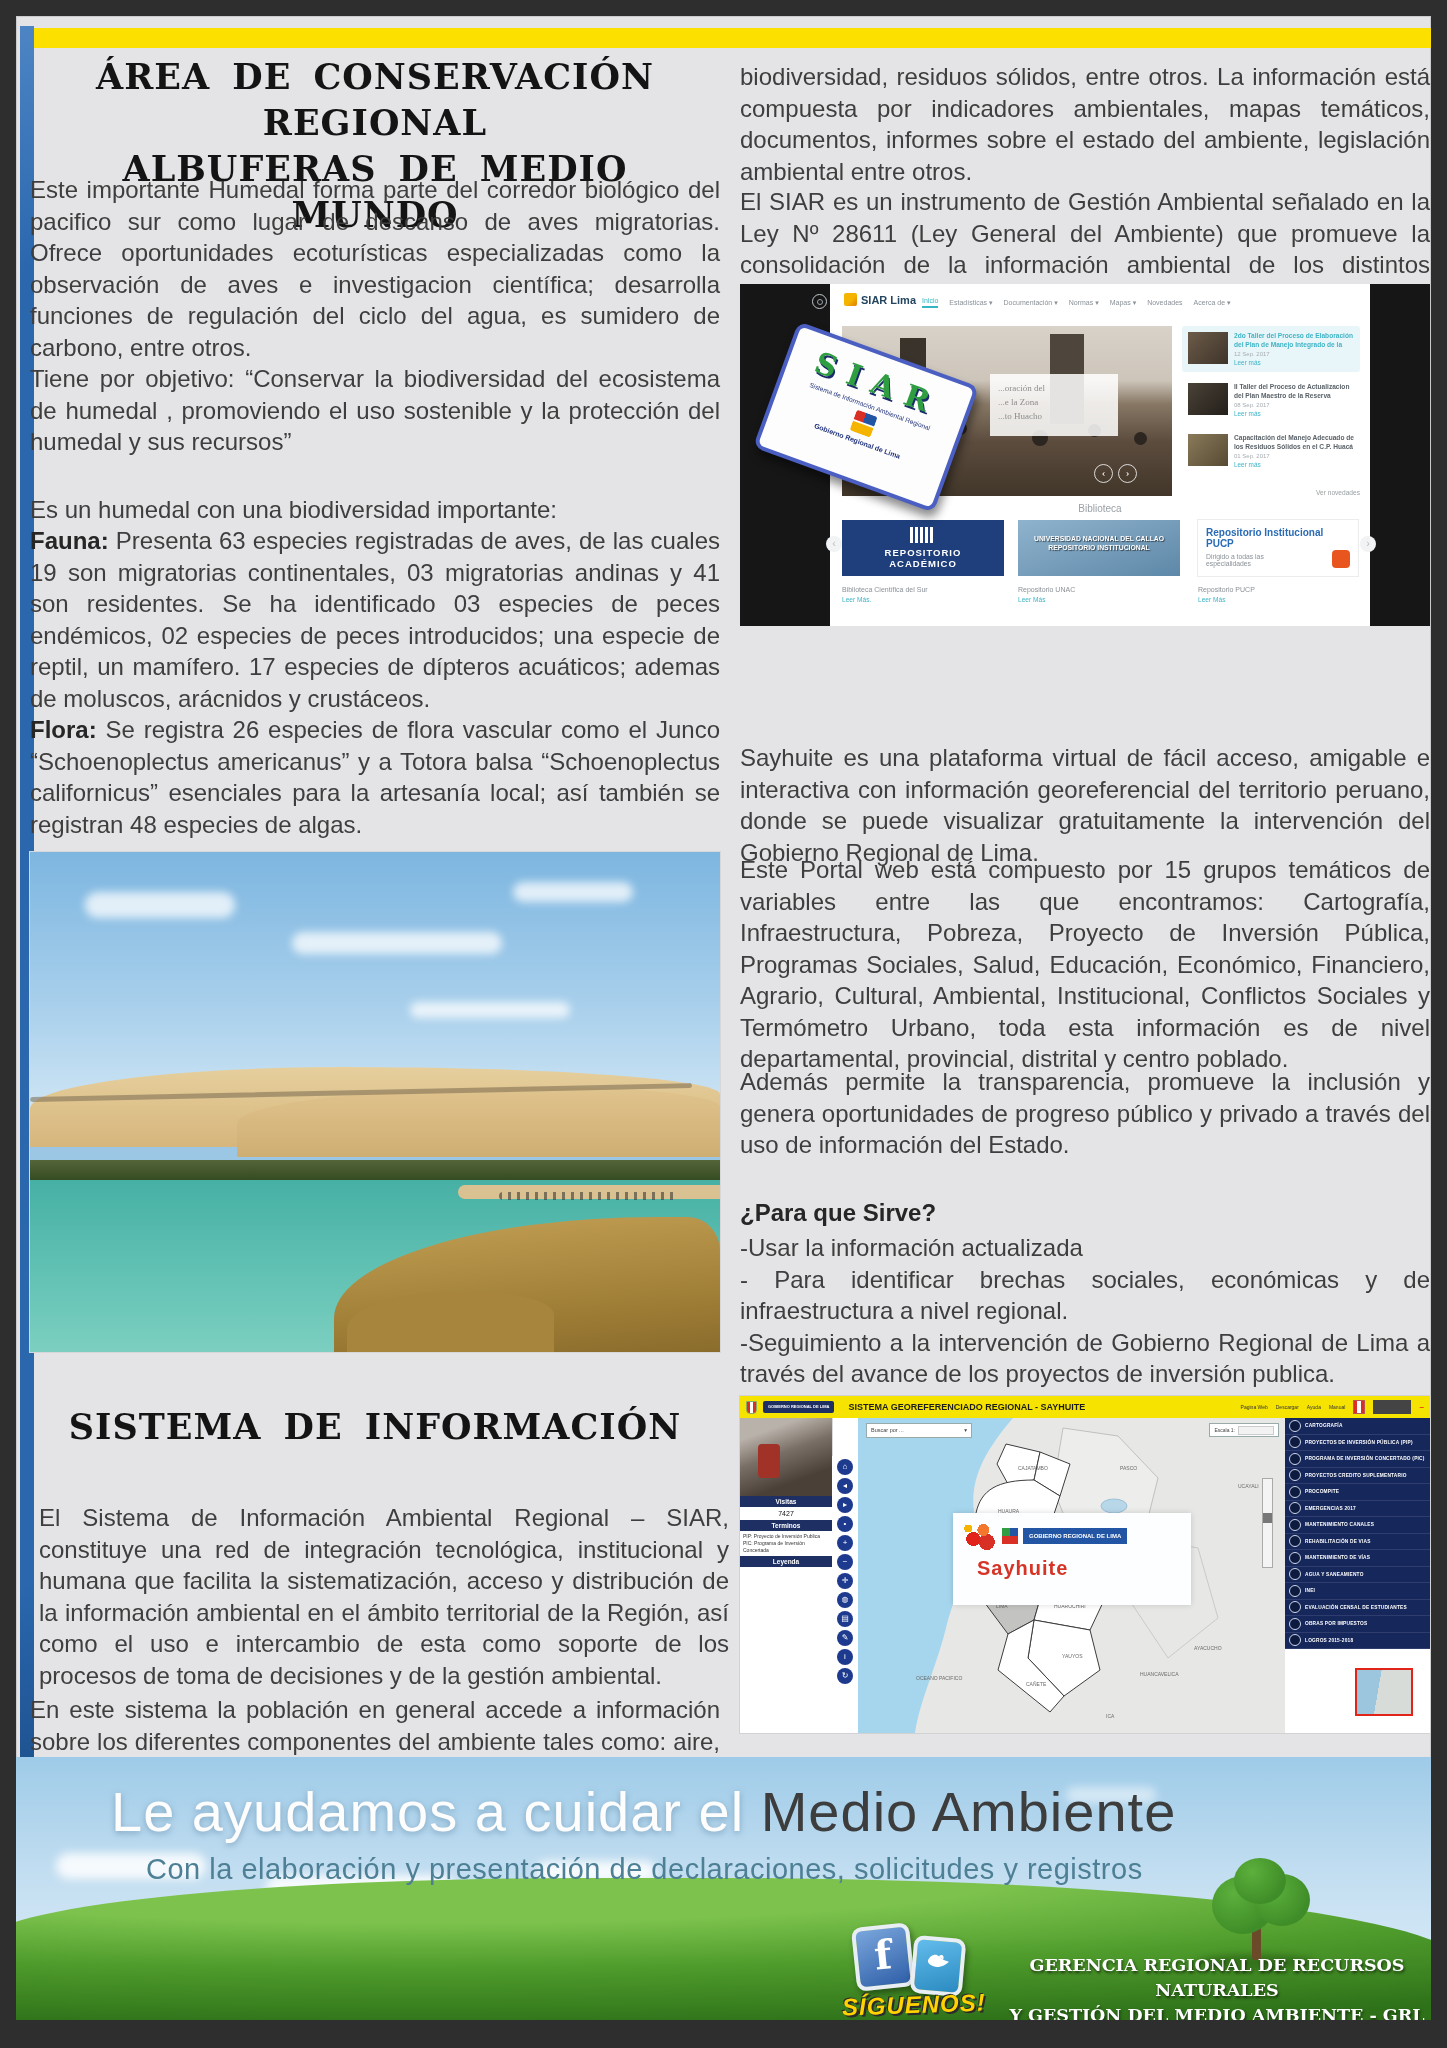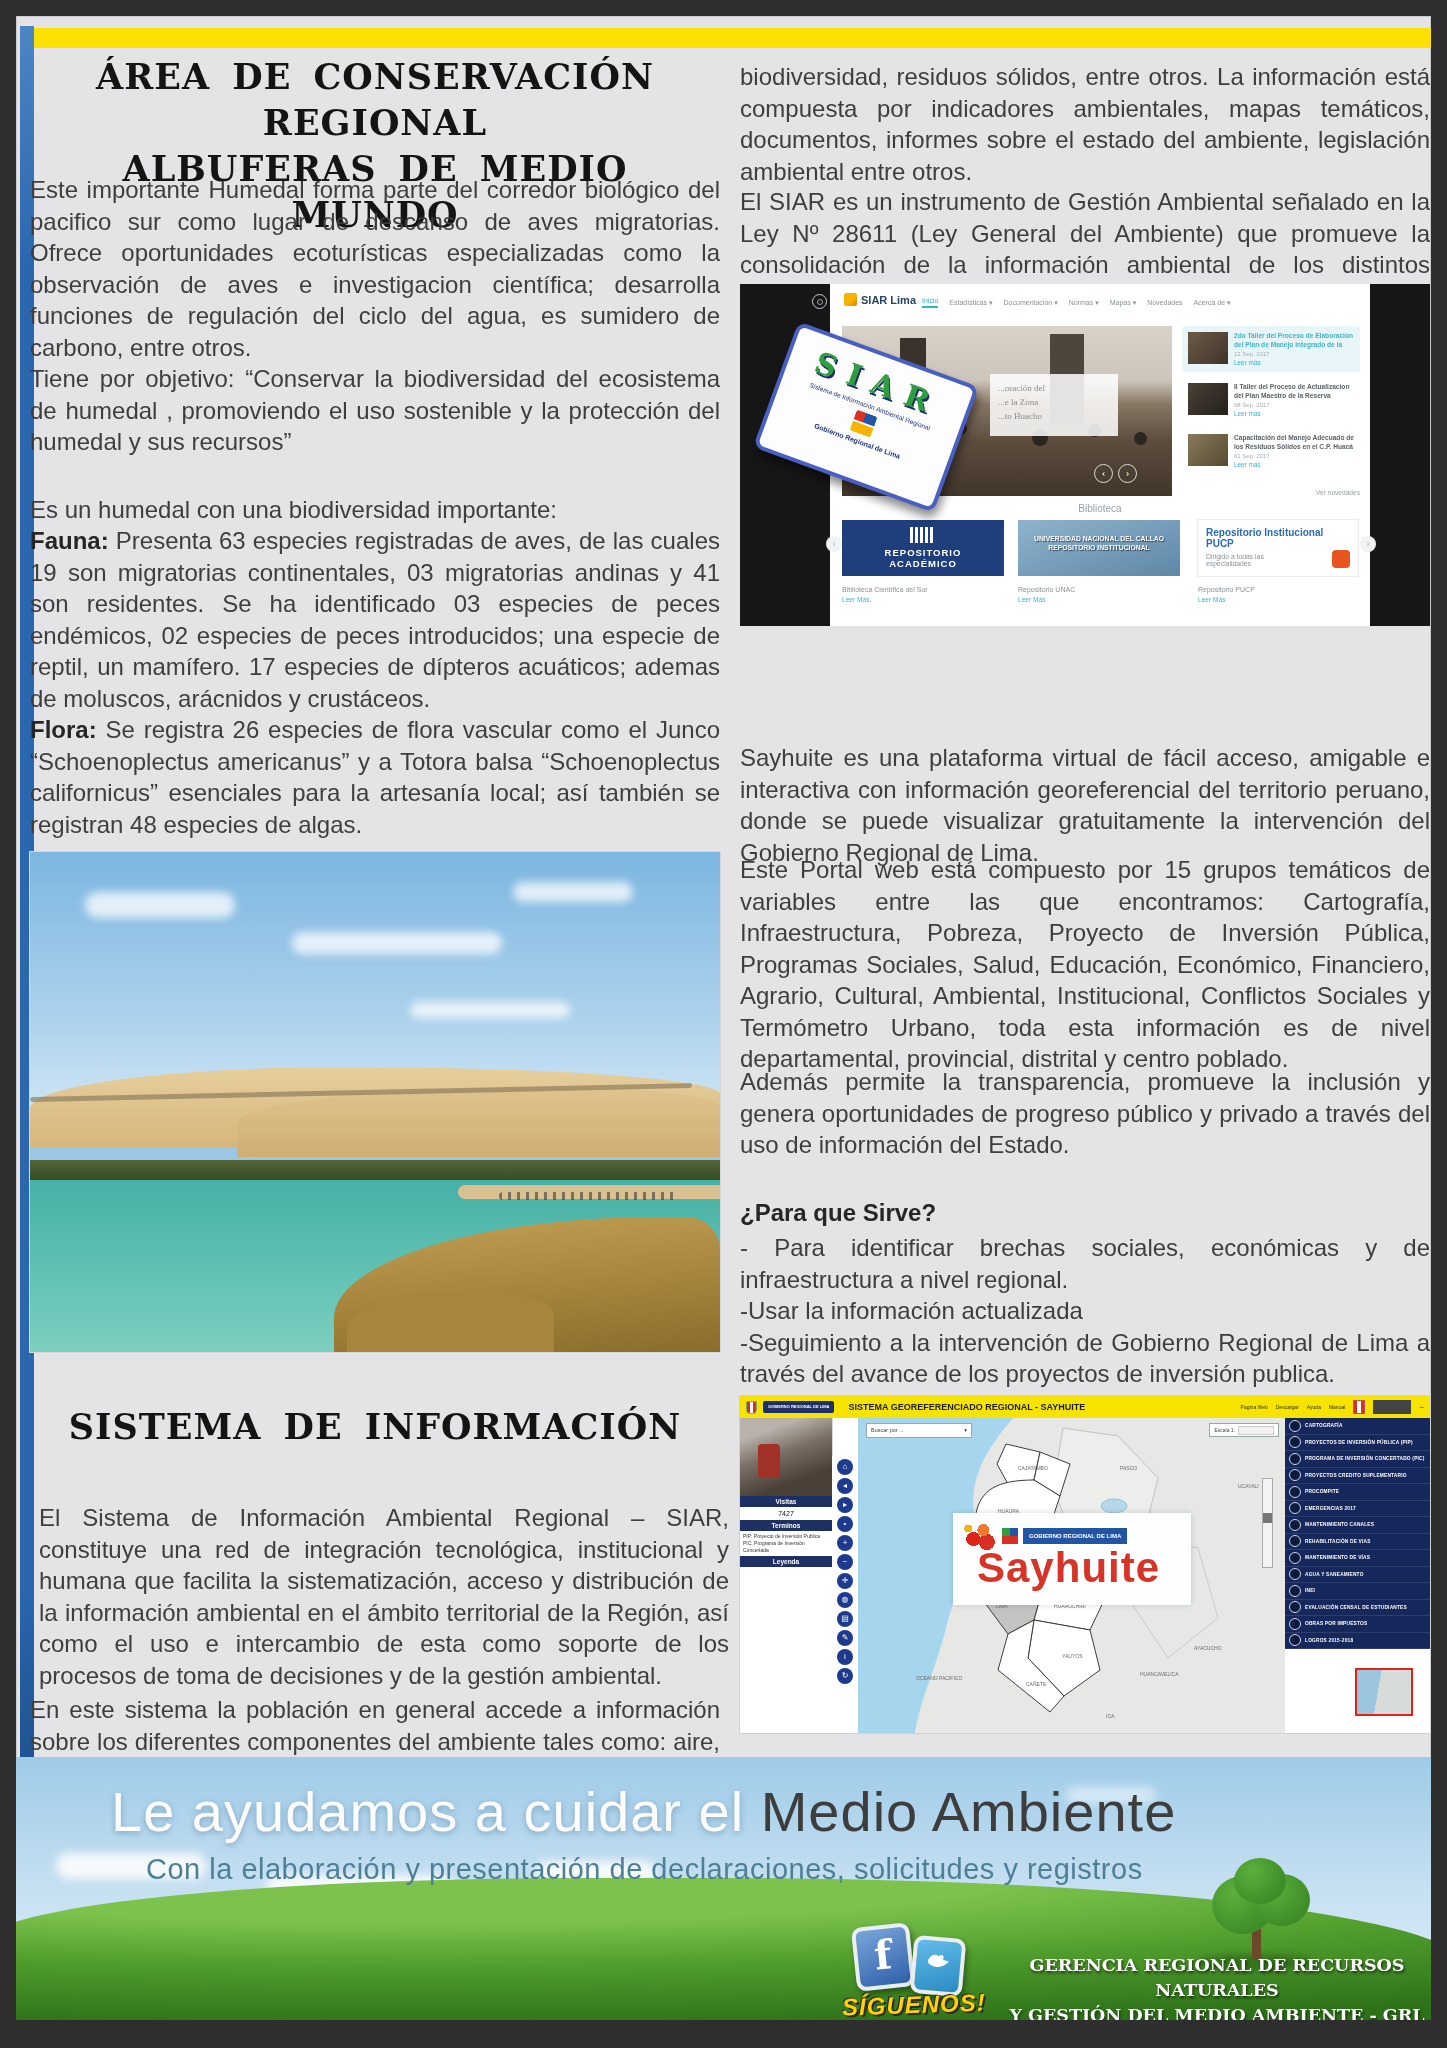--- a/index.html
+++ b/index.html
@@ -116,21 +116,21 @@
   .sy-scale i{display:block;width:34px;height:7px;background:#f2f2f2;border:1px solid #ccc;}
   #say-logo{position:absolute;left:95px;top:95px;width:238px;height:92px;background:#fdfeff;box-shadow:0 0 6px rgba(0,0,0,.15);padding:8px 10px;box-sizing:border-box;}
   .sl-row{display:flex;align-items:center;gap:5px;}
   .sl-bird{width:34px;height:30px;background:
       radial-gradient(circle at 30% 60%,#e2231a 0 7px,transparent 7px),
       radial-gradient(circle at 60% 30%,#f4772e 0 6px,transparent 6px),
       radial-gradient(circle at 70% 70%,#d93025 0 8px,transparent 8px),
       radial-gradient(circle at 15% 25%,#f4b400 0 4px,transparent 4px);}
   .sl-sq{width:16px;height:16px;background:linear-gradient(90deg,#2f9e41 50%,#2255a4 50%),linear-gradient(#d93025 50%,#f4b400 50%);background-size:16px 8px,16px 16px;background-repeat:no-repeat;background-position:0 0,0 8px;}
   .sl-org{height:16px;background:#2255a4;color:#fff;font-size:6px;font-weight:bold;line-height:16px;padding:0 6px;}
-  .sl-name{font-size:42px;font-weight:bold;color:#d63426;letter-spacing:1px;line-height:34px;margin-left:14px;}
+  .sl-name{font-size:20px;font-weight:bold;color:#d63426;letter-spacing:1px;line-height:34px;margin-left:14px;}
   .sy-slider{position:absolute;right:12px;top:60px;width:9px;height:88px;background:#f4f4f4;border:1px solid #aaa;}
   .sy-slider i{display:block;width:9px;height:10px;background:#777;margin-top:34px;}
   .sy-menu{left:545px;top:22px;width:145px;background:#16275b;}
   .sm-row{display:flex;align-items:center;height:15.5px;border-bottom:1px solid #2e3d6e;padding:0 4px;gap:4px;}
   .sm-ic{width:10px;height:10px;flex:none;border-radius:50%;background:#0d1b40;border:1px solid #cfd6e8;}
   .sm-tx{font-size:4.8px;font-weight:bold;color:#fff;letter-spacing:.2px;}
   .sy-mini{position:absolute;left:615px;top:272px;width:58px;height:48px;background:linear-gradient(100deg,#9cc6de 40%,#d8dcd8 40%);border:2px solid #e2231a;box-sizing:border-box;}
   .map-label{font-size:5px;fill:#6a6a6a;font-family:"Liberation Sans",sans-serif;}
   
   #banner{left:0;right:0;top:1741px;height:265px;background:linear-gradient(180deg,#9ecbe8,#c3def1 45%,#e3f1fa);overflow:hidden;}
@@ -300,22 +300,22 @@
       <div class="sc-logo"></div>
       <div class="sc-l2">Gobierno Regional de Lima</div>
     </div>
   </div>
 
   <p class="abs" id="p-s1">Sayhuite es una plataforma virtual de fácil acceso, amigable e interactiva con información georeferencial del territorio peruano, donde se puede visualizar gratuitamente la intervención del Gobierno Regional de Lima.</p>
   <p class="abs" id="p-s2">Este Portal web está compuesto por 15 grupos temáticos de variables entre las que encontramos: Cartografía, Infraestructura, Pobreza, Proyecto de Inversión Pública, Programas Sociales, Salud, Educación, Económico, Financiero, Agrario, Cultural, Ambiental, Institucional, Conflictos Sociales y Termómetro Urbano, toda esta información es de nivel departamental, provincial, distrital y centro poblado.</p>
   <p class="abs" id="p-s3">Además permite la transparencia, promueve la inclusión y genera oportunidades de progreso público y privado a través del uso de información del Estado.</p>
   <div class="abs" id="h3-sirve">¿Para que Sirve?</div>
   <div class="abs" id="sirve-list">
+    <p>-Usar la información actualizada</p>
     <p>- Para identificar brechas sociales, económicas y de infraestructura a nivel regional.</p>
-    <p>-Usar la información actualizada</p>
     <p>-Seguimiento a la intervención de Gobierno Regional de Lima a través del avance de los proyectos de inversión publica.</p>
   </div>
 
   <div class="abs" id="say-shot">
     <div class="ss sy-head">
       <span class="sy-shield"></span>
       <span class="sy-grl">GOBIERNO REGIONAL DE LIMA</span>
       <span class="sy-title">SISTEMA GEOREFERENCIADO REGIONAL - SAYHUITE</span>
       <span class="sy-links">
         <span>Pagina Web</span>

